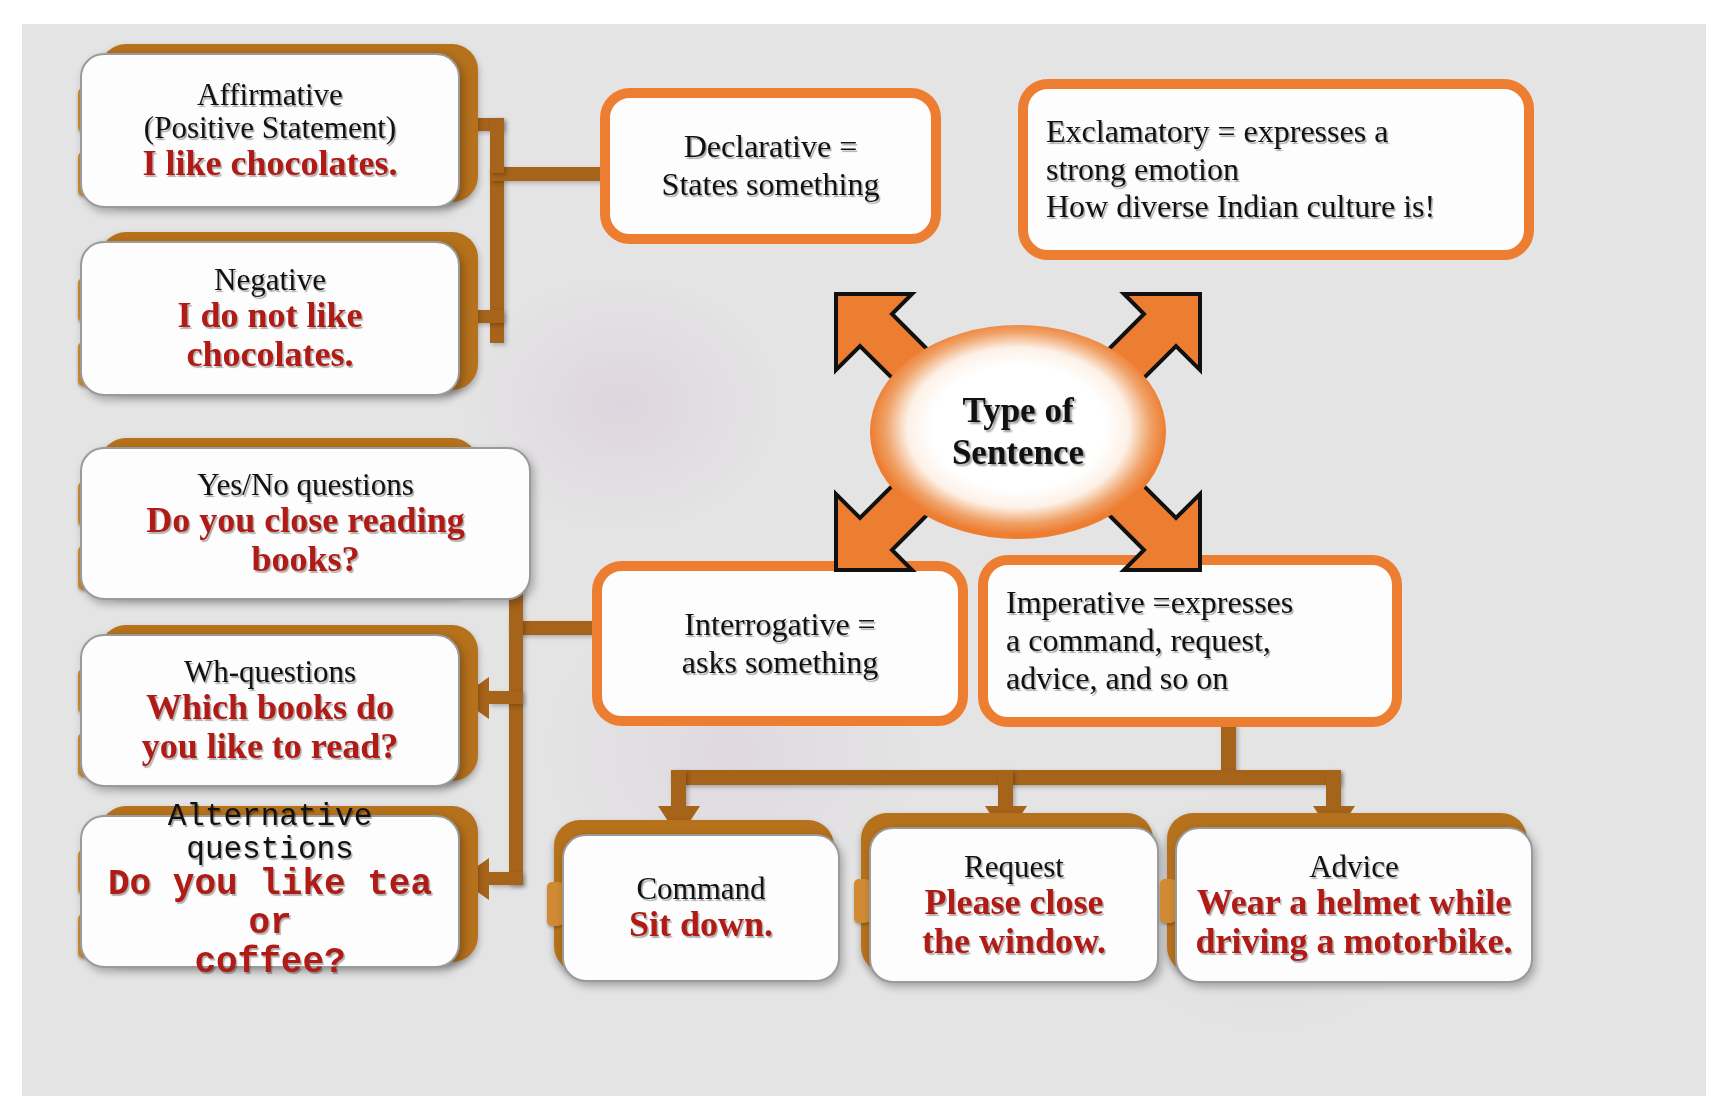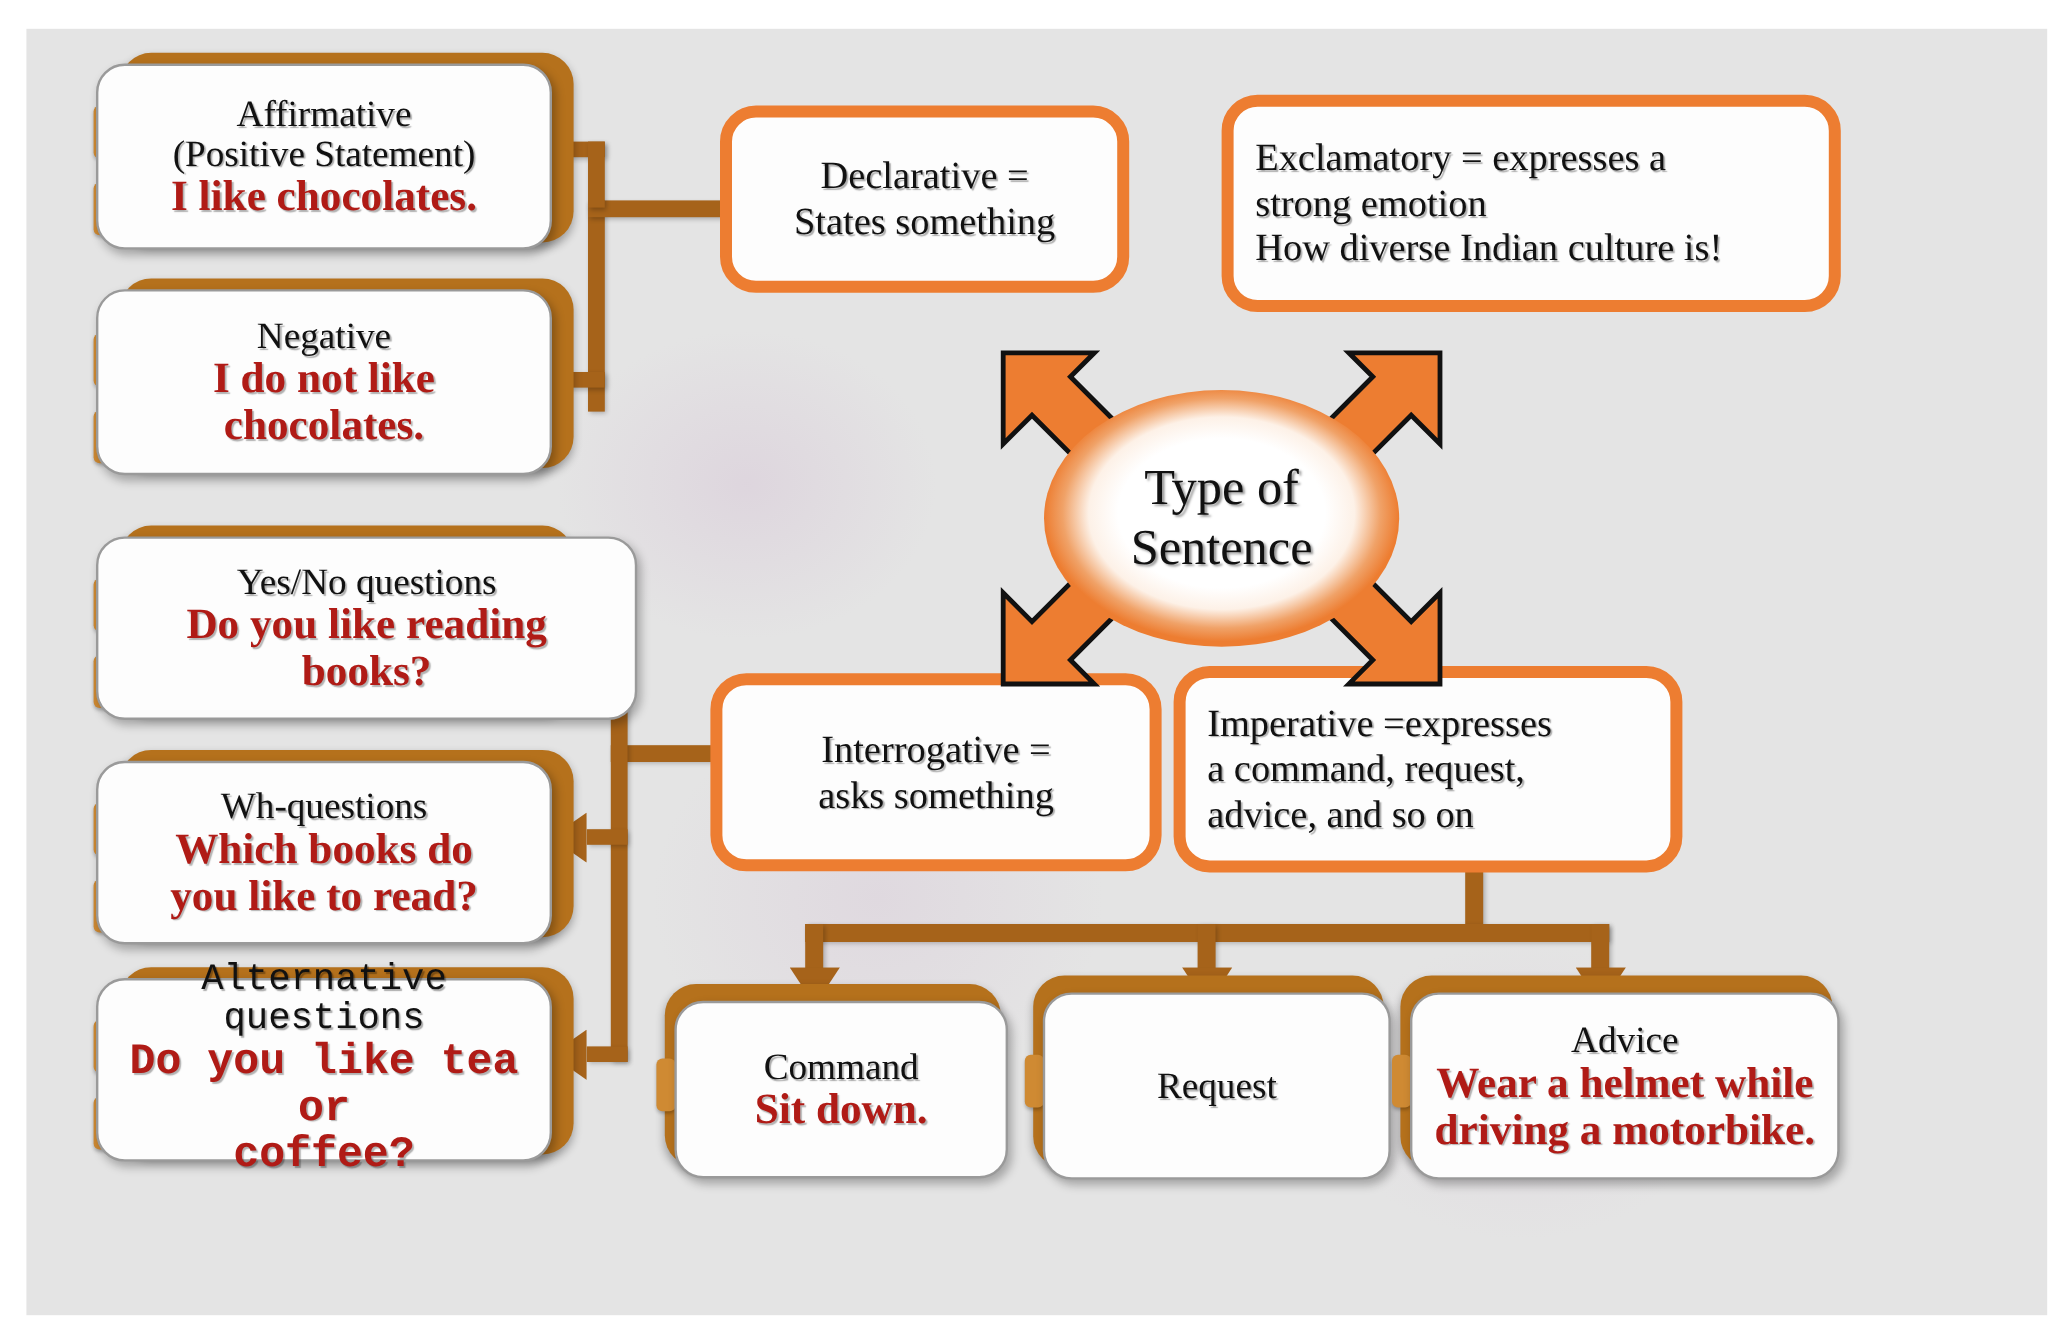--- a/index.html
+++ b/index.html
@@ -111,21 +111,21 @@
   }
 
   
   #hub{position:absolute;left:786px;top:258px;width:420px;height:300px;}
   #hub svg{position:absolute;left:0;top:0;}
   #hub .hublabel{
     position:absolute;
     left:0;top:0;width:420px;height:300px;
     display:flex;flex-direction:column;
     align-items:center;justify-content:center;
-    font-weight:normal;font-size:42px;color:#111;
+    font-weight:bold;font-size:35px;color:#111;
     line-height:1.2;text-align:center;
     text-shadow:2px 2px 2px rgba(0,0,0,.4);
     white-space:pre-line;
     pointer-events:none;
   }
 </style>
 </head>
 <body>
 
 <div id="canvas">
@@ -184,21 +184,21 @@
     </div>
   </div>
 
   <div class="card">
     <div class="backing" style="left:78px;top:414px;width:378px;height:156px;"></div>
     <div class="tab" style="left:56px;top:458px;"></div>
     <div class="tab" style="left:56px;top:522px;"></div>
     <div class="notch" style="left:408px;top:462px;"></div>
     <div class="face" style="left:58px;top:423px;width:451px;height:153px;">
       <div class="ttl">Yes/No questions</div>
-      <div class="ex">Do you like reading
+      <div class="ex">Do you close reading
 books?</div>
     </div>
   </div>
 
   <div class="card">
     <div class="backing" style="left:78px;top:601px;width:378px;height:156px;"></div>
     <div class="tab" style="left:56px;top:645px;"></div>
     <div class="tab" style="left:56px;top:709px;"></div>
     <div class="notch" style="left:408px;top:650px;"></div>
     <div class="face" style="left:58px;top:610px;width:380px;height:153px;">
@@ -229,20 +229,22 @@
       <div class="ex">Sit down.</div>
     </div>
   </div>
 
   <div class="card">
     <div class="backing" style="left:839px;top:789px;width:292px;height:160px;"></div>
     <div class="tab" style="left:832px;top:855px;"></div>
     <div class="notch" style="left:1098px;top:846px;"></div>
     <div class="face" style="left:847px;top:803px;width:290px;height:156px;">
       <div class="ttl">Request</div>
+      <div class="ex">Please close
+the window.</div>
     </div>
   </div>
 
   <div class="card">
     <div class="backing" style="left:1145px;top:789px;width:360px;height:160px;"></div>
     <div class="tab" style="left:1138px;top:855px;"></div>
     <div class="notch" style="left:1472px;top:846px;"></div>
     <div class="face" style="left:1153px;top:803px;width:358px;height:156px;">
       <div class="ttl">Advice</div>
       <div class="ex">Wear a helmet while

